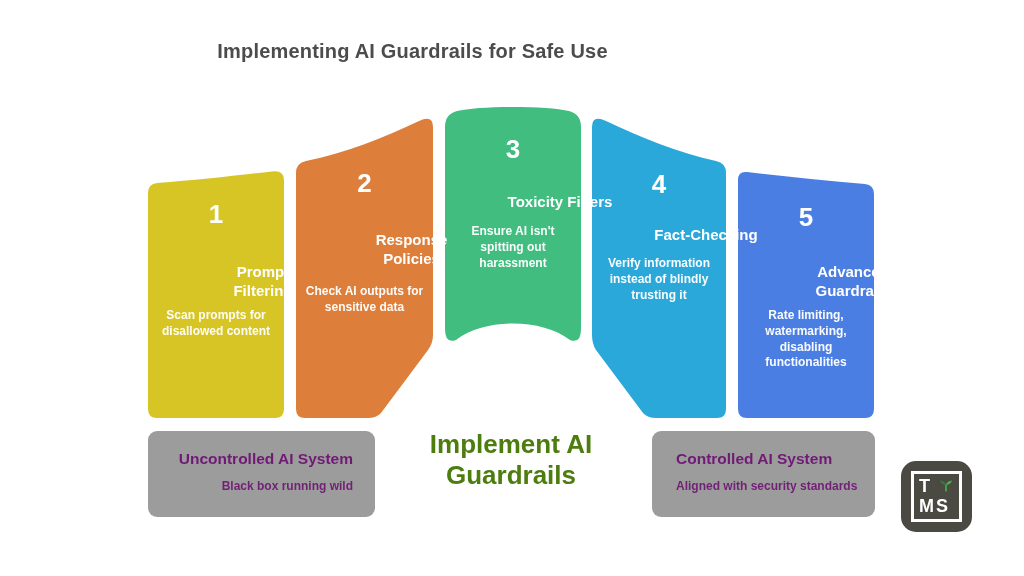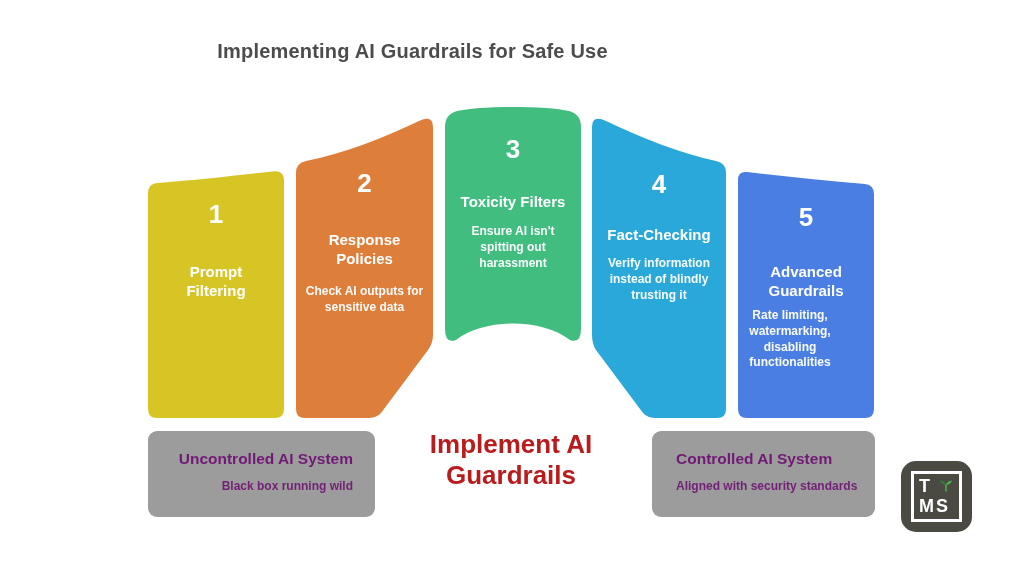--- a/index.html
+++ b/index.html
@@ -7,42 +7,42 @@
     position:relative;width:1024px;height:576px;background:#ffffff;overflow:hidden;
     font-family:"Liberation Sans", sans-serif;
   }
   .main-title{
     position:absolute;left:0;top:40px;width:825px;text-align:center;
     font-size:20px;font-weight:bold;letter-spacing:.2px;
   }
   .arch-svg{position:absolute;left:0;top:0;width:1024px;height:576px;}
   .step-text{position:absolute;color:#ffffff;text-align:center;}
   .step-num{font-size:26px;font-weight:bold;}
-  .step-title{font-size:15px;font-weight:bold;line-height:1.25;}
+  .step-title{font-size:15px;font-weight:bold;line-height:1.25;padding-left:47px;}
   .step-desc{font-size:12px;font-weight:bold;line-height:1.32;opacity:.97;}
 
   .n1{left:148px;top:199px;width:136px;}
   .t1{left:163px;top:263px;width:106px;}
   .d1{left:152px;top:308px;width:128px;}
 
   .n2{left:296px;top:168px;width:137px;}
   .t2{left:306px;top:231px;width:117px;text-align:center;}
   .d2{left:298px;top:284px;width:133px;}
 
   .n3{left:445px;top:134px;width:136px;}
   .t3{left:445px;top:193px;width:136px;}
   .d3{left:463px;top:224px;width:100px;}
 
   .n4{left:592px;top:169px;width:134px;}
   .t4{left:592px;top:226px;width:134px;}
   .d4{left:598px;top:256px;width:122px;}
 
   .n5{left:738px;top:202px;width:136px;}
   .t5{left:758px;top:263px;width:96px;}
-  .d5{left:736px;top:308px;width:108px;}
+  .d5{left:752px;top:308px;width:108px;}
 
   .gray-box{
     position:absolute;top:431px;height:86px;border-radius:9px;color:#701a75;
     box-sizing:border-box;
   }
   .gray-box .box-title{font-size:15.5px;font-weight:bold;margin-top:19px;}
   .gray-box .box-subtitle{font-size:12px;font-weight:bold;margin-top:11px;opacity:.95;}
   .box-left{left:148px;width:227px;text-align:right;padding-right:22px;}
   .box-right{left:652px;width:223px;text-align:left;padding-left:24px;}
 
@@ -77,20 +77,21 @@
     <path d="M445 127 Q445 114 457 111 C478 105.5 548 105.5 569 111 Q581 114 581 127
              L581 329 Q581 344 570 340 C542 318 484 318 456 340 Q445 344 445 329 Z" fill="#41bd80"></path>
     <path d="M592 127 Q592 114.5 606 121 C640 137 680 153.5 716 161 Q726 163 726 173
              L726 409 Q726 418 717 418 L656 418 Q647.5 418 643 413 L596 350 Q592 344 592 335 Z" fill="#29a8d9"></path>
     <path d="M738 180 Q738 171 747 172 C785 176.5 826 180.5 865 184 Q874 185 874 194
              L874 409 Q874 418 865 418 L747 418 Q738 418 738 409 Z" fill="#4b7ee2"></path>
   </svg>
 
   <div class="step-text step-num n1">1</div>
   <div class="step-text step-title t1">Prompt Filtering</div>
+  <div class="step-text step-desc d1">Scan prompts for disallowed content</div>
 
   <div class="step-text step-num n2">2</div>
   <div class="step-text step-title t2">Response Policies</div>
   <div class="step-text step-desc d2">Check AI outputs for sensitive data</div>
 
   <div class="step-text step-num n3">3</div>
   <div class="step-text step-title t3">Toxicity Filters</div>
   <div class="step-text step-desc d3">Ensure AI isn't spitting out harassment</div>
 
   <div class="step-text step-num n4">4</div>
@@ -99,21 +100,21 @@
 
   <div class="step-text step-num n5">5</div>
   <div class="step-text step-title t5">Advanced Guardrails</div>
   <div class="step-text step-desc d5">Rate limiting, watermarking, disabling functionalities</div>
 
   <div class="gray-box box-left" style="background-color: rgb(156, 156, 156);">
     <div class="box-title">Uncontrolled AI System</div>
     <div class="box-subtitle">Black box running wild</div>
   </div>
 
-  <div class="center-label" style="color: #b91c1c;">
+  <div class="center-label" style="color: #4d7c0f;">
     <div>Implement AI</div>
     <div>Guardrails</div>
   </div>
 
   <div class="gray-box box-right" style="background-color: rgb(156, 156, 156);">
     <div class="box-title">Controlled AI System</div>
     <div class="box-subtitle">Aligned with security standards</div>
   </div>
 
   <div class="logo" style="background-color: rgb(74, 74, 67);">

